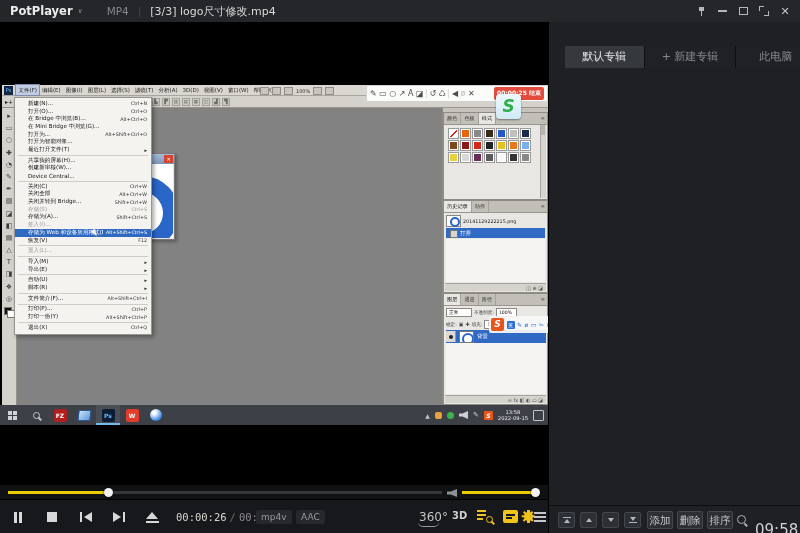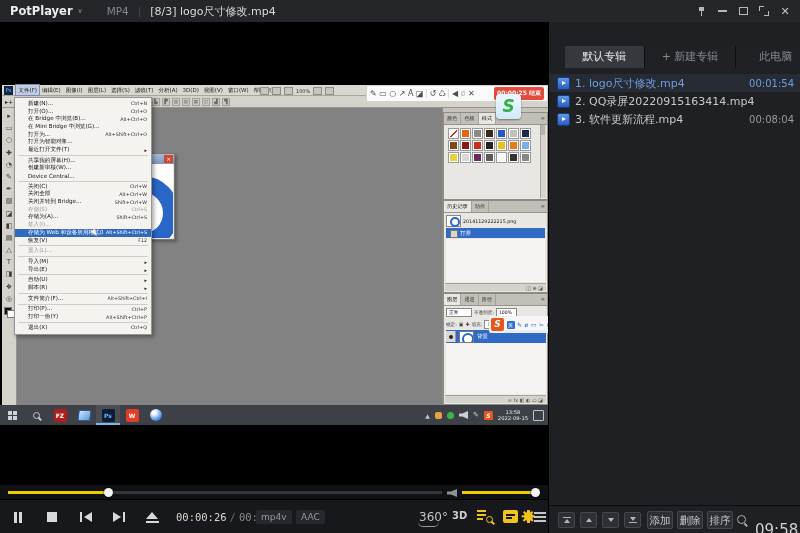--- a/index.html
+++ b/index.html
@@ -196,21 +196,21 @@
 </head>
 <body>
 
 <div id="app">
 
   <div id="titlebar">
     <span class="tb-app">PotPlayer</span>
     <span class="tb-chev">∨</span>
     <span class="tb-codec">MP4</span>
     <span class="tb-sep">|</span>
-    <span class="tb-title">[8/3] logo尺寸修改.mp4</span>
+    <span class="tb-title">[3/3] logo尺寸修改.mp4</span>
     <span class="tb-controls">
       <span class="tb-btn">
           <span class="pin"></span>
         </span>
       <span class="tb-btn">
           <span class="min-g"></span>
         </span>
       <span class="tb-btn">
           <span class="max-g"></span>
         </span>
@@ -666,37 +666,20 @@
         <i></i>
       </span>
   </div>
 
   <div id="playlist">
     <div class="pl-albums">
       <span class="al-tab active" style="width:80px;">默认专辑</span>
       <span class="al-tab idle" style="width:92px;">+ 新建专辑</span>
       <span class="al-tab idle" style="width:80px;">此电脑</span>
     </div>
-    <div id="pl-items">
-        <div class="pl-row selected">
-          <span class="pl-ico"></span>
-          <span class="pl-name">1. logo尺寸修改.mp4</span>
-          <span class="pl-dur">00:01:54</span>
-        </div>
-        <div class="pl-row">
-          <span class="pl-ico"></span>
-          <span class="pl-name">2. QQ录屏20220915163414.mp4</span>
-          <span class="pl-dur"></span>
-        </div>
-        <div class="pl-row">
-          <span class="pl-ico"></span>
-          <span class="pl-name">3. 软件更新流程.mp4</span>
-          <span class="pl-dur">00:08:04</span>
-        </div>
-      </div>
     <div id="pl-foot">
       <span class="mv-btn" style="left:9px;">
           <span class="mv-bar"></span>
           <span class="mv-tri-up"></span>
         </span>
       <span class="mv-btn" style="left:31px;">
           <span class="mv-tri-up"></span>
         </span>
       <span class="mv-btn" style="left:53px;">
           <span class="mv-tri-dn"></span>

